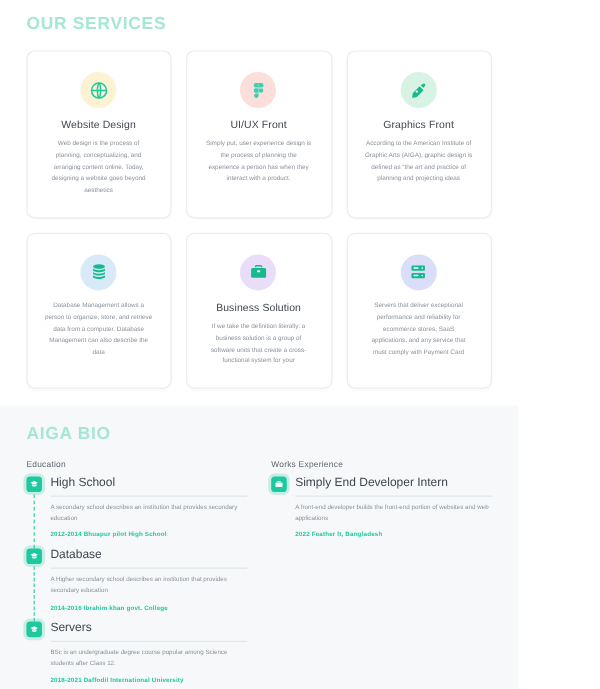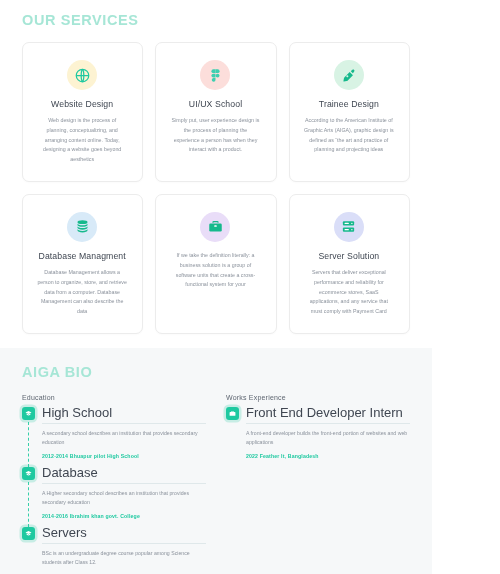--- a/index.html
+++ b/index.html
@@ -91,21 +91,21 @@
     box-shadow: 0 0 0 2.5px rgba(30,201,160,0.22);
   }
   .tl-marker svg { width: 7px; height: 7px; display: block; }
   .tl-item:not(:last-child)::before {
     content: "";
     position: absolute;
     left: 6px; top: 16px; bottom: -1px;
     border-left: 1.2px dashed #35cfa8;
   }
   .tl-title {
-    font-size: 13px;
+    font-size: 10px;
     color: #3f4651;
     line-height: 13px;
     margin-bottom: 4px;
   }
   .tl-rule {
     border: 0;
     border-top: 1px solid #dfe8ea;
     margin: 0 0 5px 0;
   }
   .tl-desc {
@@ -146,74 +146,73 @@
             <span>
               <svg viewBox="0 0 24 24" fill="#3ecfb0">
                 <path d="M8.5 2h3.5v6H8.5a3 3 0 0 1 0-6z"></path>
                 <path d="M12 2h3.5a3 3 0 0 1 0 6H12V2z"></path>
                 <path d="M8.5 9h3.5v6H8.5a3 3 0 0 1 0-6z"></path>
                 <circle cx="15.3" cy="12" r="3"></circle>
                 <path d="M8.5 16h3.5v3a3 3 0 1 1-3.5-3z"></path>
               </svg>
             </span>
           </div>
-          <div class="service-title">UI/UX School</div>
+          <div class="service-title">UI/UX Front</div>
           <div class="service-desc">Simply put, user experience design is the process of planning the experience a person has when they interact with a product.</div>
         </div>
         <div class="service-card">
           <div class="service-icon-wrap" style="background:#d8f3e4">
             <span>
               <svg viewBox="0 0 24 24" fill="#16b98c">
                 <path d="M19.5 2.5c-1 .2-2 .8-2.7 1.5l-1.1 1.1 3.2 3.2 1.1-1.1c.7-.7 1.3-1.7 1.5-2.7.2-1-.9-2.2-2-2zM13.9 6.3 5.6 14.6c-.5.5-.8 1.1-.9 1.8l-.8 4.2a.8.8 0 0 0 .9.9l4.2-.8c.7-.1 1.3-.4 1.8-.9l8.3-8.3-3.2-3.2zm-2.6 8.1a1.6 1.6 0 1 1-2.3-2.3 1.6 1.6 0 0 1 2.3 2.3z"></path>
               </svg>
             </span>
           </div>
-          <div class="service-title">Trainee Design</div>
+          <div class="service-title">Graphics Front</div>
           <div class="service-desc">According to the American Institute of Graphic Arts (AIGA), graphic design is defined as “the art and practice of planning and projecting ideas</div>
         </div>
         <div class="service-card">
           <div class="service-icon-wrap" style="background:#d8eaf8">
             <span>
               <svg viewBox="0 0 24 24" fill="#16b98c">
                 <ellipse cx="12" cy="5" rx="8" ry="3"></ellipse>
                 <path d="M4 9.5c0 1.7 3.6 3 8 3s8-1.3 8-3V7c0 1.7-3.6 3-8 3s-8-1.3-8-3v2.5z"></path>
                 <path d="M4 14c0 1.7 3.6 3 8 3s8-1.3 8-3v-2.5c0 1.7-3.6 3-8 3s-8-1.3-8-3V14z"></path>
                 <path d="M4 18.5c0 1.7 3.6 3 8 3s8-1.3 8-3V16c0 1.7-3.6 3-8 3s-8-1.3-8-3v2.5z"></path>
               </svg>
             </span>
           </div>
-          <div class="service-title">Database Managment</div>
           <div class="service-desc">Database Management allows a person to organize, store, and retrieve data from a computer. Database Management can also describe the data</div>
         </div>
         <div class="service-card">
           <div class="service-icon-wrap" style="background:#e9ddf8">
             <span>
               <svg viewBox="0 0 24 24" fill="#16b98c">
                 <path d="M9 3h6a2 2 0 0 1 2 2v1h-2V5H9v1H7V5a2 2 0 0 1 2-2z"></path>
                 <rect x="2" y="7" width="20" height="13" rx="2"></rect>
                 <rect x="10" y="10" width="4" height="2.5" rx=".6" fill="#ffffff"></rect>
               </svg>
             </span>
           </div>
+          <div class="service-title">Business Solution</div>
           <div class="service-desc">If we take the definition literally: a business solution is a group of software units that create a cross-functional system for your</div>
         </div>
         <div class="service-card">
           <div class="service-icon-wrap" style="background:#dadef8">
             <span>
               <svg viewBox="0 0 24 24" fill="#16b98c">
                 <rect x="3" y="3.5" width="18" height="7" rx="1.6"></rect>
                 <rect x="3" y="13.5" width="18" height="7" rx="1.6"></rect>
                 <rect x="5.6" y="6" width="7" height="2" rx="1" fill="#ffffff"></rect>
                 <rect x="5.6" y="16" width="7" height="2" rx="1" fill="#ffffff"></rect>
                 <circle cx="17.4" cy="7" r="1.1" fill="#ffffff"></circle>
                 <circle cx="17.4" cy="17" r="1.1" fill="#ffffff"></circle>
               </svg>
             </span>
           </div>
-          <div class="service-title">Server Solution</div>
           <div class="service-desc">Servers that deliver exceptional performance and reliability for ecommerce stores, SaaS applications, and any service that must comply with Payment Card</div>
         </div>
       </div>
   </section>
 
   <section class="bio-section">
     <h2 class="section-title">AIGA BIO</h2>
     <div class="bio-columns">
       <div>
         <div class="col-label">Education</div>
@@ -260,21 +259,21 @@
         <div class="col-label">Works Experience</div>
         <div class="timeline" id="works-timeline">
             <div class="tl-item">
               <span class="tl-marker">
                 <svg viewBox="0 0 24 24" fill="#ffffff">
                   <path d="M9 3h6a2 2 0 0 1 2 2v1h-2V5H9v1H7V5a2 2 0 0 1 2-2z"></path>
                   <rect x="2" y="7" width="20" height="13" rx="2"></rect>
                   <rect x="10" y="10" width="4" height="2.5" rx=".6" fill="#ffffff"></rect>
                 </svg>
               </span>
-              <div class="tl-title">Front End Developer Intern</div>
+              <div class="tl-title">Simply End Developer Intern</div>
               <hr class="tl-rule">
               <div class="tl-desc">A front-end developer builds the front-end portion of websites and web applications</div>
               <div class="tl-meta">2022 Feather lt, Bangladesh</div>
             </div>
           </div>
       </div>
     </div>
   </section>
 
 </div>

